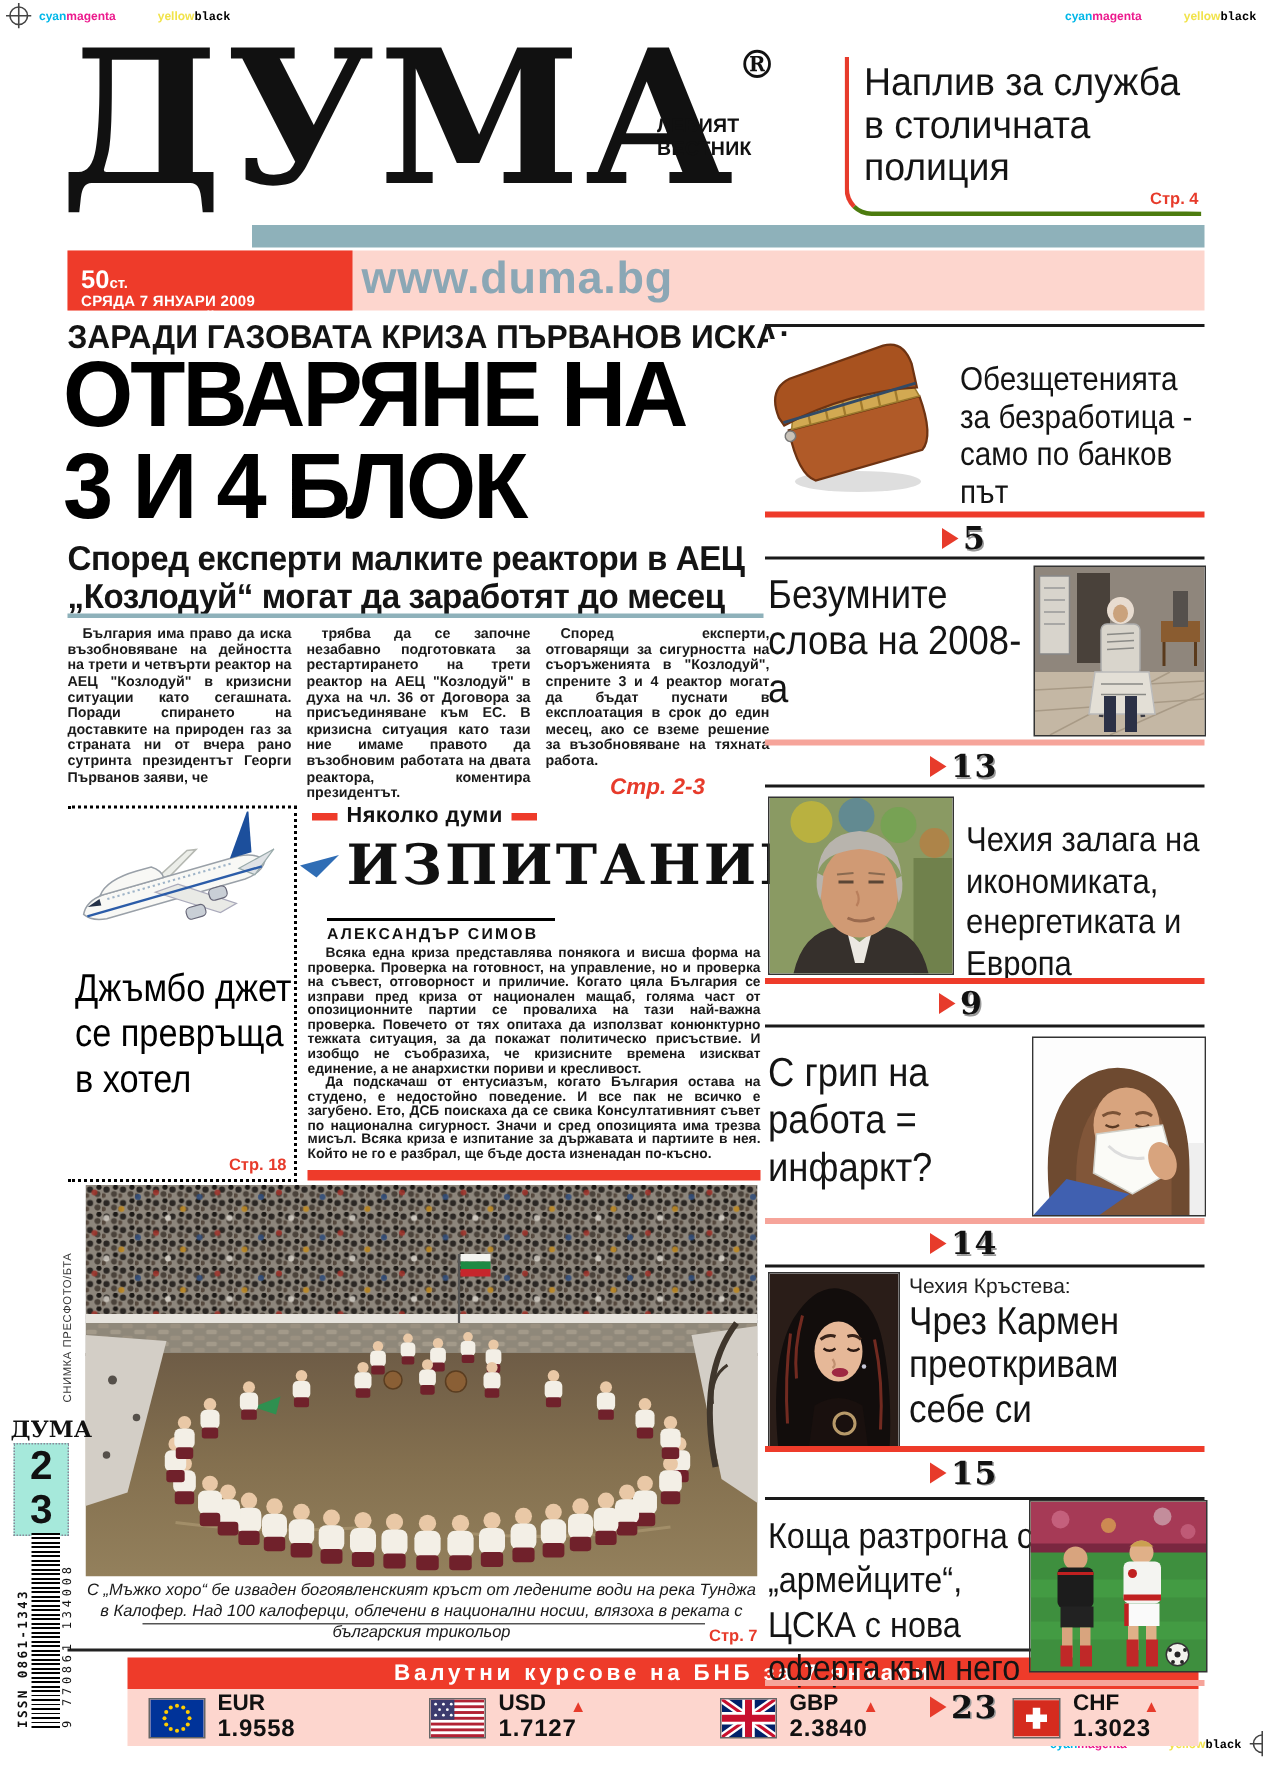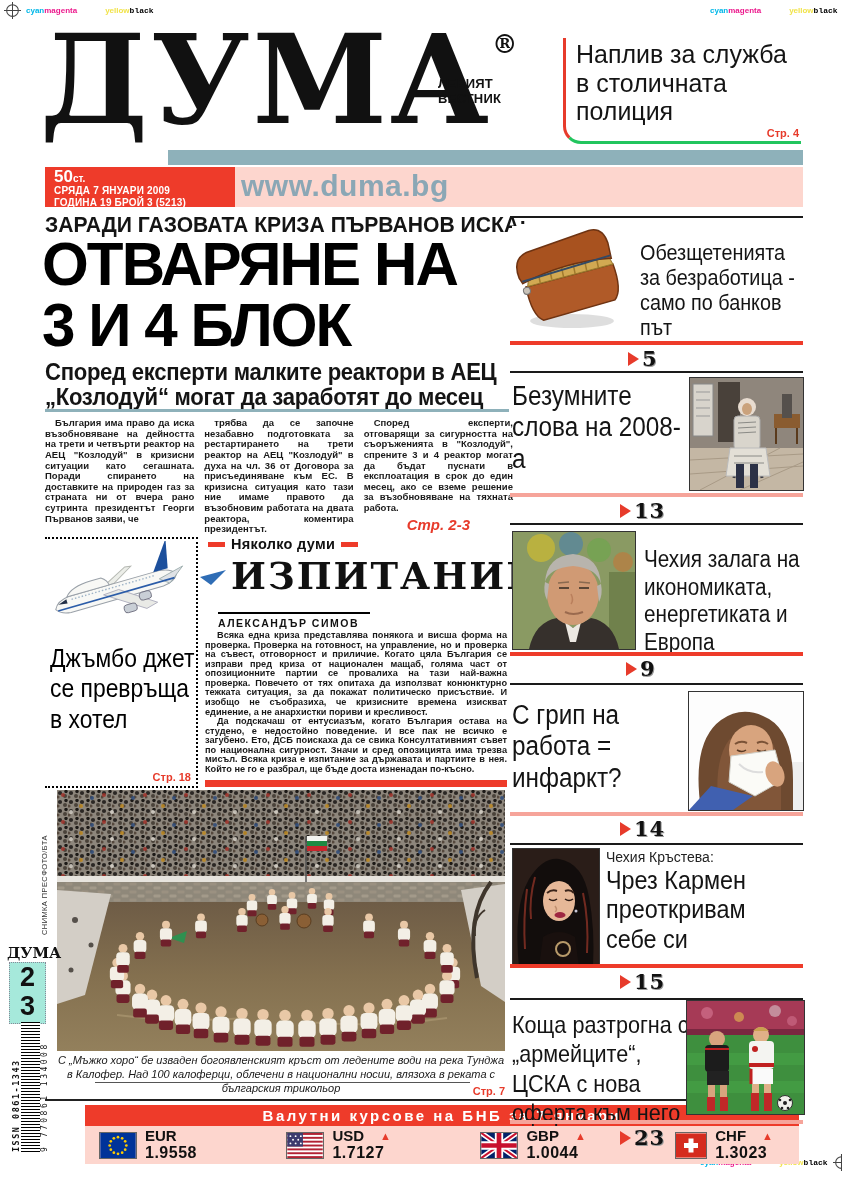--- a/index.html
+++ b/index.html
@@ -14,29 +14,29 @@
   .regmark .w-yellow{color:#f1e34b;padding-left:28px;}
   .regmark .w-black{color:#000;font-family:Liberation Mono, monospace;}
 
   
   .masthead-title{left:40px;top:18px;font-family:"DejaVu Serif",serif;font-weight:bold;
       font-size:124px;line-height:1;letter-spacing:3px;transform:scaleX(0.98);transform-origin:left top;}
   .masthead-reg{font-size:26px;vertical-align:70px;letter-spacing:0;}
   .tagline{left:438px;top:76px;width:66px;font-size:13px;font-weight:bold;line-height:1.18;letter-spacing:0.2px;}
 
   .promo{left:563px;top:38px;width:238px;height:106px;border-left:3px solid #e73b2b;
-      border-bottom:3px solid #22c55e;border-bottom-left-radius:18px;padding:2px 0 0 10px;box-sizing:border-box;}
+      border-bottom:3px solid #4d7c0f;border-bottom-left-radius:18px;padding:2px 0 0 10px;box-sizing:border-box;}
   .promo-title{font-size:26px;line-height:1.1;width:240px;transform:scaleX(0.96);transform-origin:left top;color:#141414;}
   .promo-page{position:absolute;right:2px;bottom:2px;font-size:11px;font-weight:bold;color:#e73b2b;}
 
   .tealbar{left:168px;top:150px;width:635px;height:15px;background:#8eb1ba;}
 
   .infobar{left:45px;top:167px;width:758px;height:40px;background:#fdd6ce;}
   .pricebox{position:absolute;left:0;top:0;width:190px;height:40px;background:#ee3b2a;color:#fff;
-      padding:3px 0 0 9px;box-sizing:border-box;}
+      padding:13px 0 0 9px;box-sizing:border-box;}
   .price-line{font-size:17px;line-height:13px;font-weight:bold;}
   .price-unit{font-size:10px;}
   .date-line,.issue-line{font-size:10px;line-height:12px;font-weight:bold;letter-spacing:0.2px;}
   .site{position:absolute;left:196px;top:2px;font-size:30px;font-weight:bold;color:#8ba7b5;letter-spacing:0.5px;}
 
   
   .kicker{left:45px;top:212px;font-size:22px;font-weight:bold;white-space:nowrap;
       transform:scaleX(0.96);transform-origin:left top;color:#141414;}
   .headline{left:42px;top:234px;width:500px;font-size:62px;font-weight:bold;line-height:0.98;
       letter-spacing:-2px;transform:scaleX(0.97);transform-origin:left top;color:#000;}
@@ -80,21 +80,21 @@
   .bottom-rule{left:45px;top:1099px;width:758px;height:2px;background:#222;}
 
   
   .currency{left:85px;top:1105px;width:714px;}
   .cur-head{height:21px;line-height:21px;background:#ee3b2a;color:#fff;font-weight:bold;
       font-size:15px;letter-spacing:2.5px;text-align:center;}
   .cur-body{height:38px;background:#fdd6ce;display:flex;align-items:center;
       justify-content:space-between;padding:0 26px 0 14px;}
   .cur-item{display:flex;align-items:center;gap:8px;}
   .flag{display:block;border:1px solid #666;}
-  .cur-line1{font-size:15px;font-weight:bold;line-height:1.1;display:flex;align-items:center;}
+  .cur-line1{font-size:15px;font-weight:bold;line-height:1.1;display:flex;align-items:flex-end;}
   .cur-val{font-size:16px;font-weight:bold;line-height:1.1;letter-spacing:0.5px;}
   .tri{color:#e73b2b;font-size:11px;margin-left:16px;}
 
   
   .edge-brand{left:7px;top:944px;font-family:"DejaVu Serif",serif;font-weight:bold;font-size:15px;}
   .edge-pages{left:9px;top:962px;width:37px;height:62px;background:#a6e9db;border:1.5px dotted #889;
       box-sizing:border-box;text-align:center;font-size:27px;font-weight:bold;line-height:29px;}
   .barcode-wrap{left:-37px;top:1066px;width:130px;height:42px;transform:rotate(-90deg);
       display:flex;flex-direction:column;justify-content:flex-end;}
   .issn{font-size:8.5px;font-weight:bold;letter-spacing:1.5px;font-family:"DejaVu Sans Mono",monospace;}
@@ -397,21 +397,21 @@
           <line x1="17" y1="0" x2="17" y2="24" stroke="#fff" stroke-width="8"></line>
             <line x1="0" y1="12" x2="34" y2="12" stroke="#fff" stroke-width="8"></line>
           <line x1="17" y1="0" x2="17" y2="24" stroke="#C8102E" stroke-width="4.5"></line>
             <line x1="0" y1="12" x2="34" y2="12" stroke="#C8102E" stroke-width="4.5"></line>
         </svg>
         <div>
           <div class="cur-line1">
               <span>GBP</span>
               <span class="tri">▲</span>
             </div>
-          <div class="cur-val">1.0044</div>
+          <div class="cur-val">2.3840</div>
         </div>
       </div>
       <div class="cur-item">
         <svg class="flag" width="30" height="25" viewBox="0 0 30 24">
           <rect width="30" height="24" fill="#d52b1e"></rect>
           <rect x="12.5" y="5" width="5" height="14" fill="#fff"></rect>
             <rect x="8" y="9.5" width="14" height="5" fill="#fff"></rect>
         </svg>
         <div>
           <div class="cur-line1">

